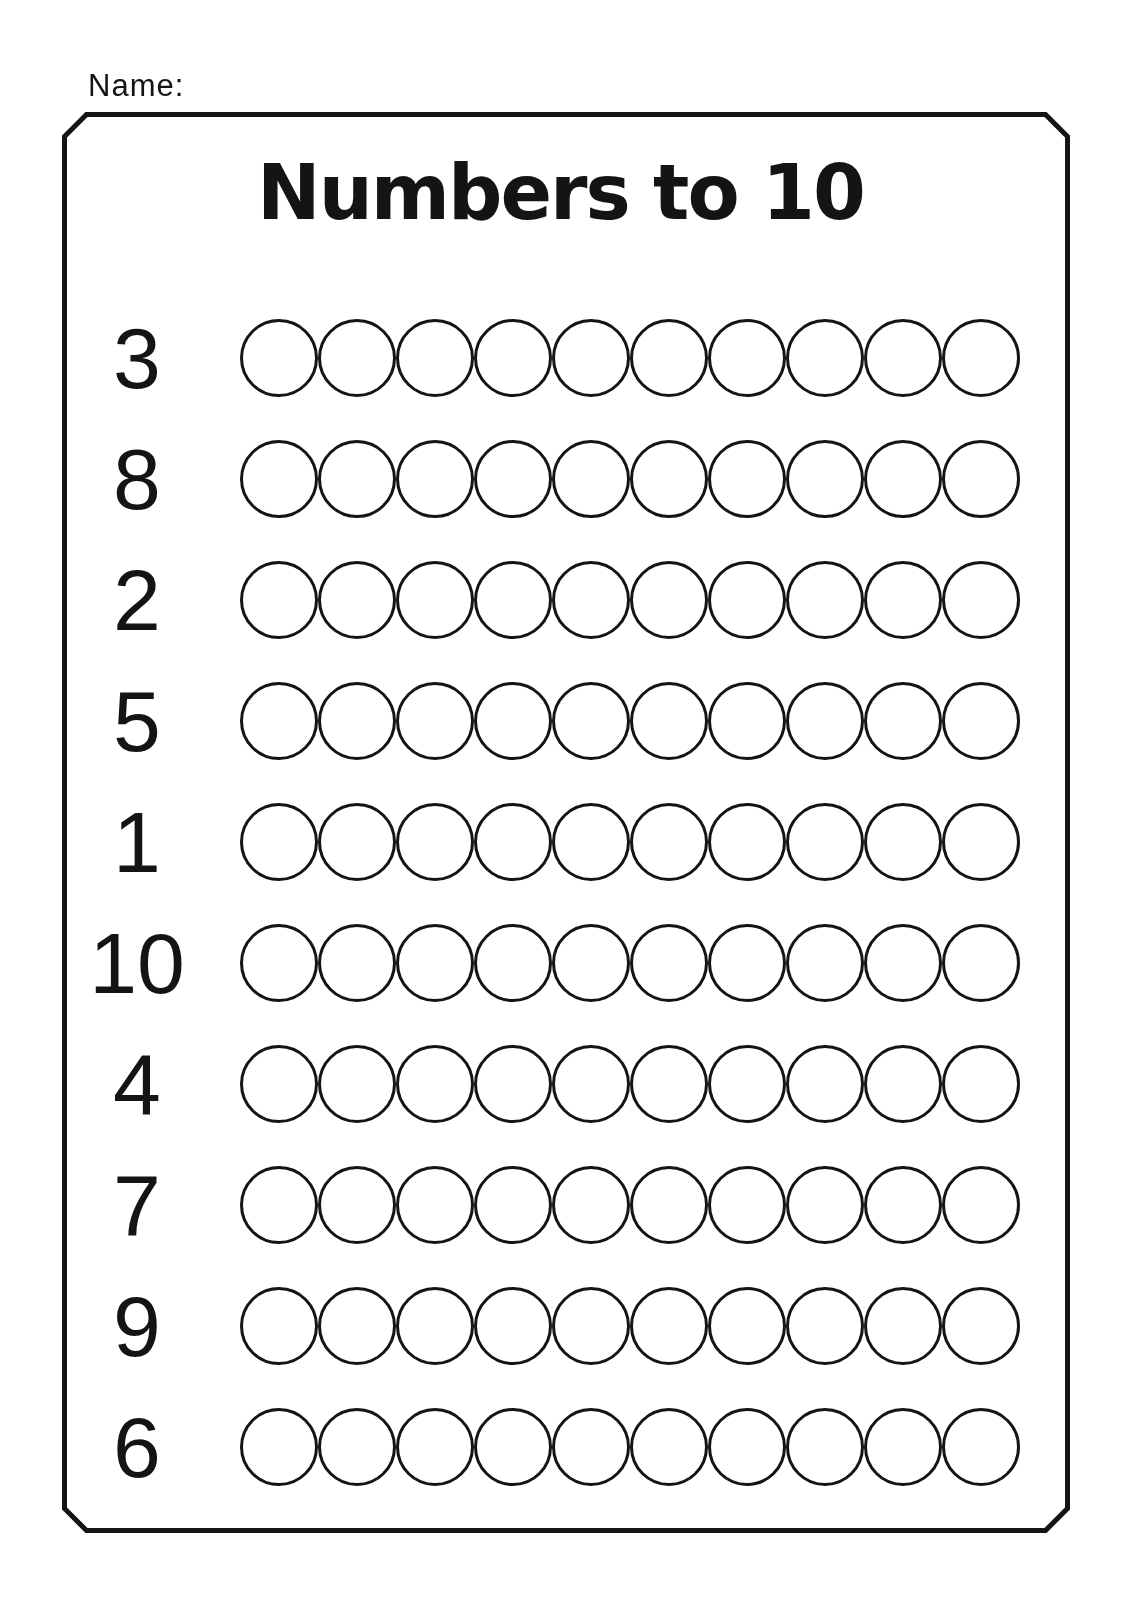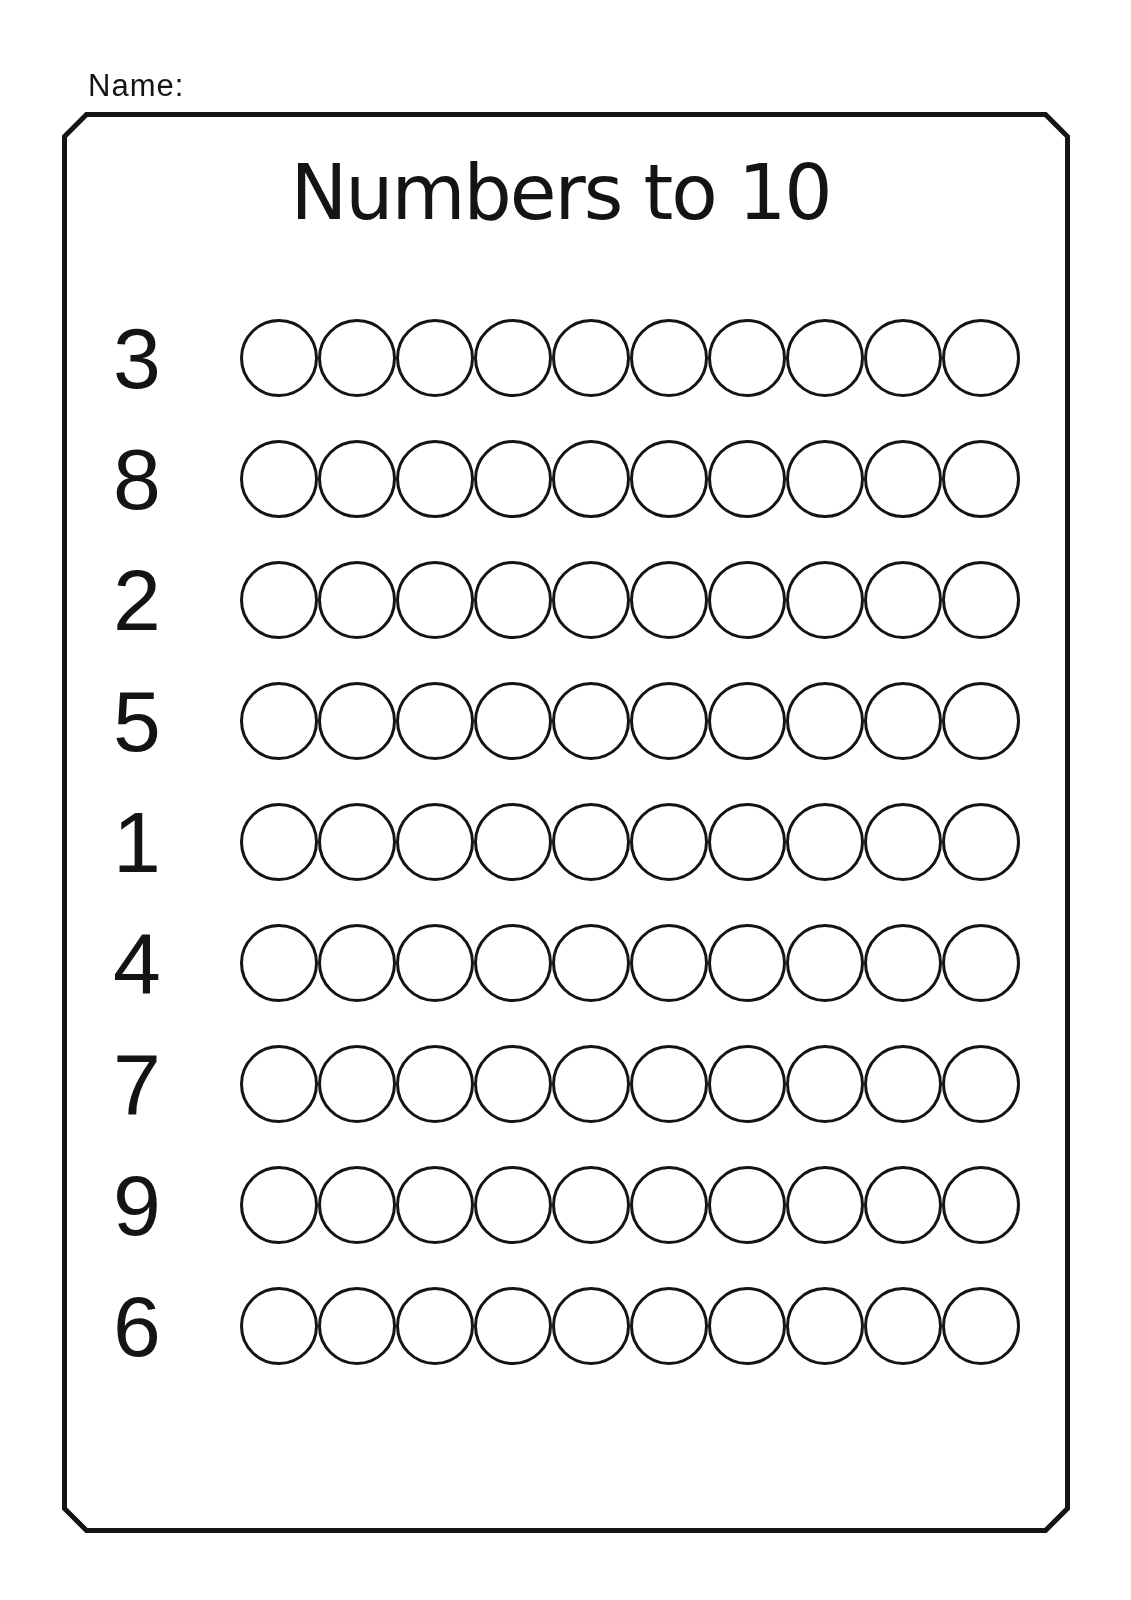--- a/index.html
+++ b/index.html
@@ -31,21 +31,21 @@
     width: 1008px;
     height: 1421px;
   }
   .title {
     position: absolute;
     left: 0;
     top: 148px;
     width: 1121px;
     text-align: center;
     font-family: "DejaVu Sans", sans-serif;
-    font-weight: 400;
+    font-weight: 700;
     font-size: 76px;
     letter-spacing: -2px;
     color: var(--ink);
   }
   .instruction {
     position: absolute;
     left: 0;
     top: 244px;
     width: 1131px;
     text-align: center;
@@ -170,20 +170,35 @@
           <span class="circle"></span>
           <span class="circle"></span>
           <span class="circle"></span>
           <span class="circle"></span>
           <span class="circle"></span>
           <span class="circle"></span>
           <span class="circle"></span>
         </div>
       </div>
       <div class="row">
+        <div class="row-number">10</div>
+        <div class="circles">
+          <span class="circle"></span>
+          <span class="circle"></span>
+          <span class="circle"></span>
+          <span class="circle"></span>
+          <span class="circle"></span>
+          <span class="circle"></span>
+          <span class="circle"></span>
+          <span class="circle"></span>
+          <span class="circle"></span>
+          <span class="circle"></span>
+        </div>
+      </div>
+      <div class="row">
         <div class="row-number">4</div>
         <div class="circles">
           <span class="circle"></span>
           <span class="circle"></span>
           <span class="circle"></span>
           <span class="circle"></span>
           <span class="circle"></span>
           <span class="circle"></span>
           <span class="circle"></span>
           <span class="circle"></span>

